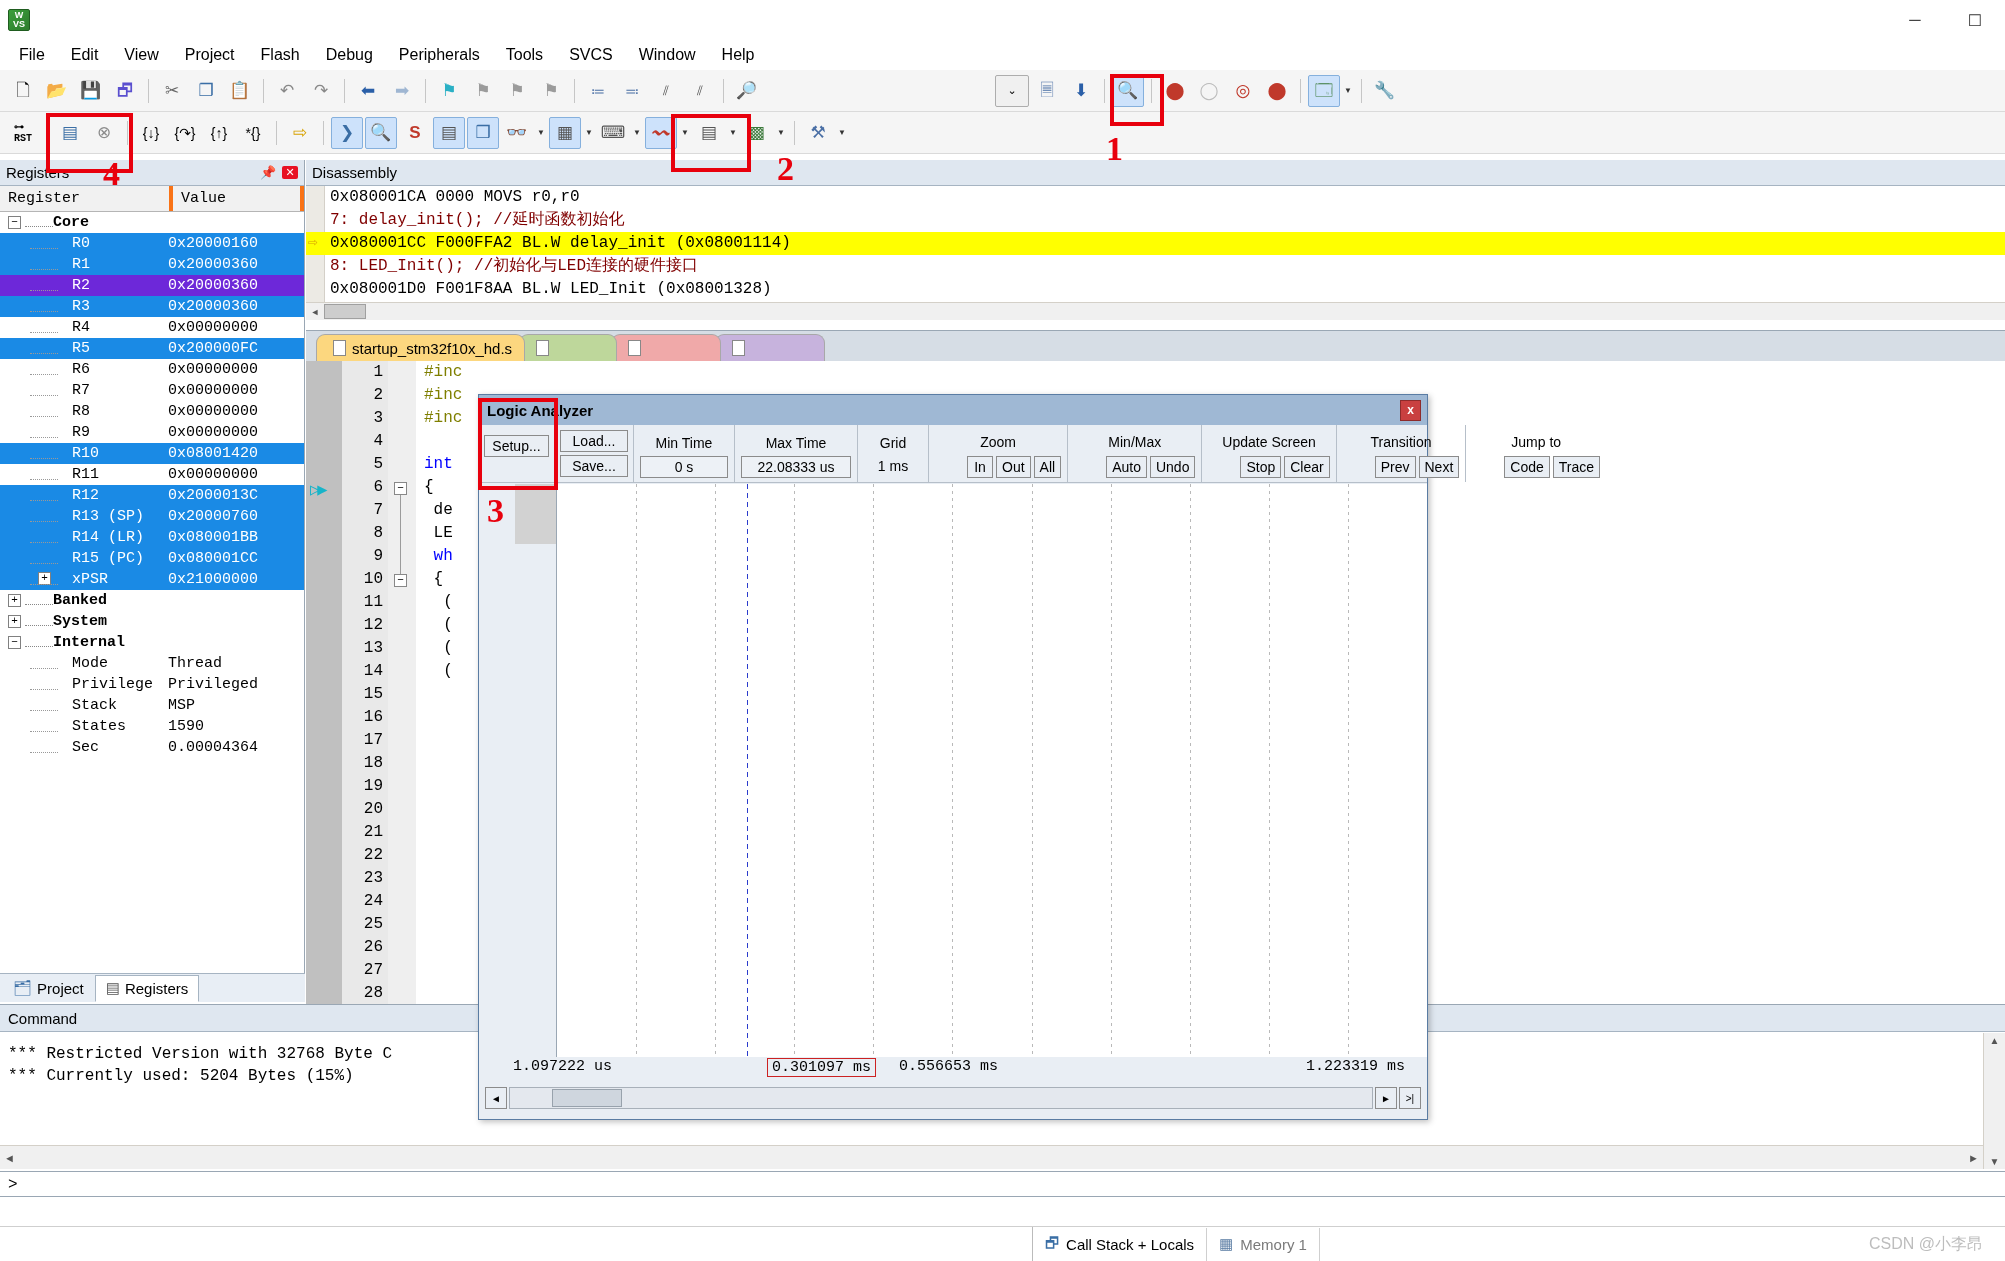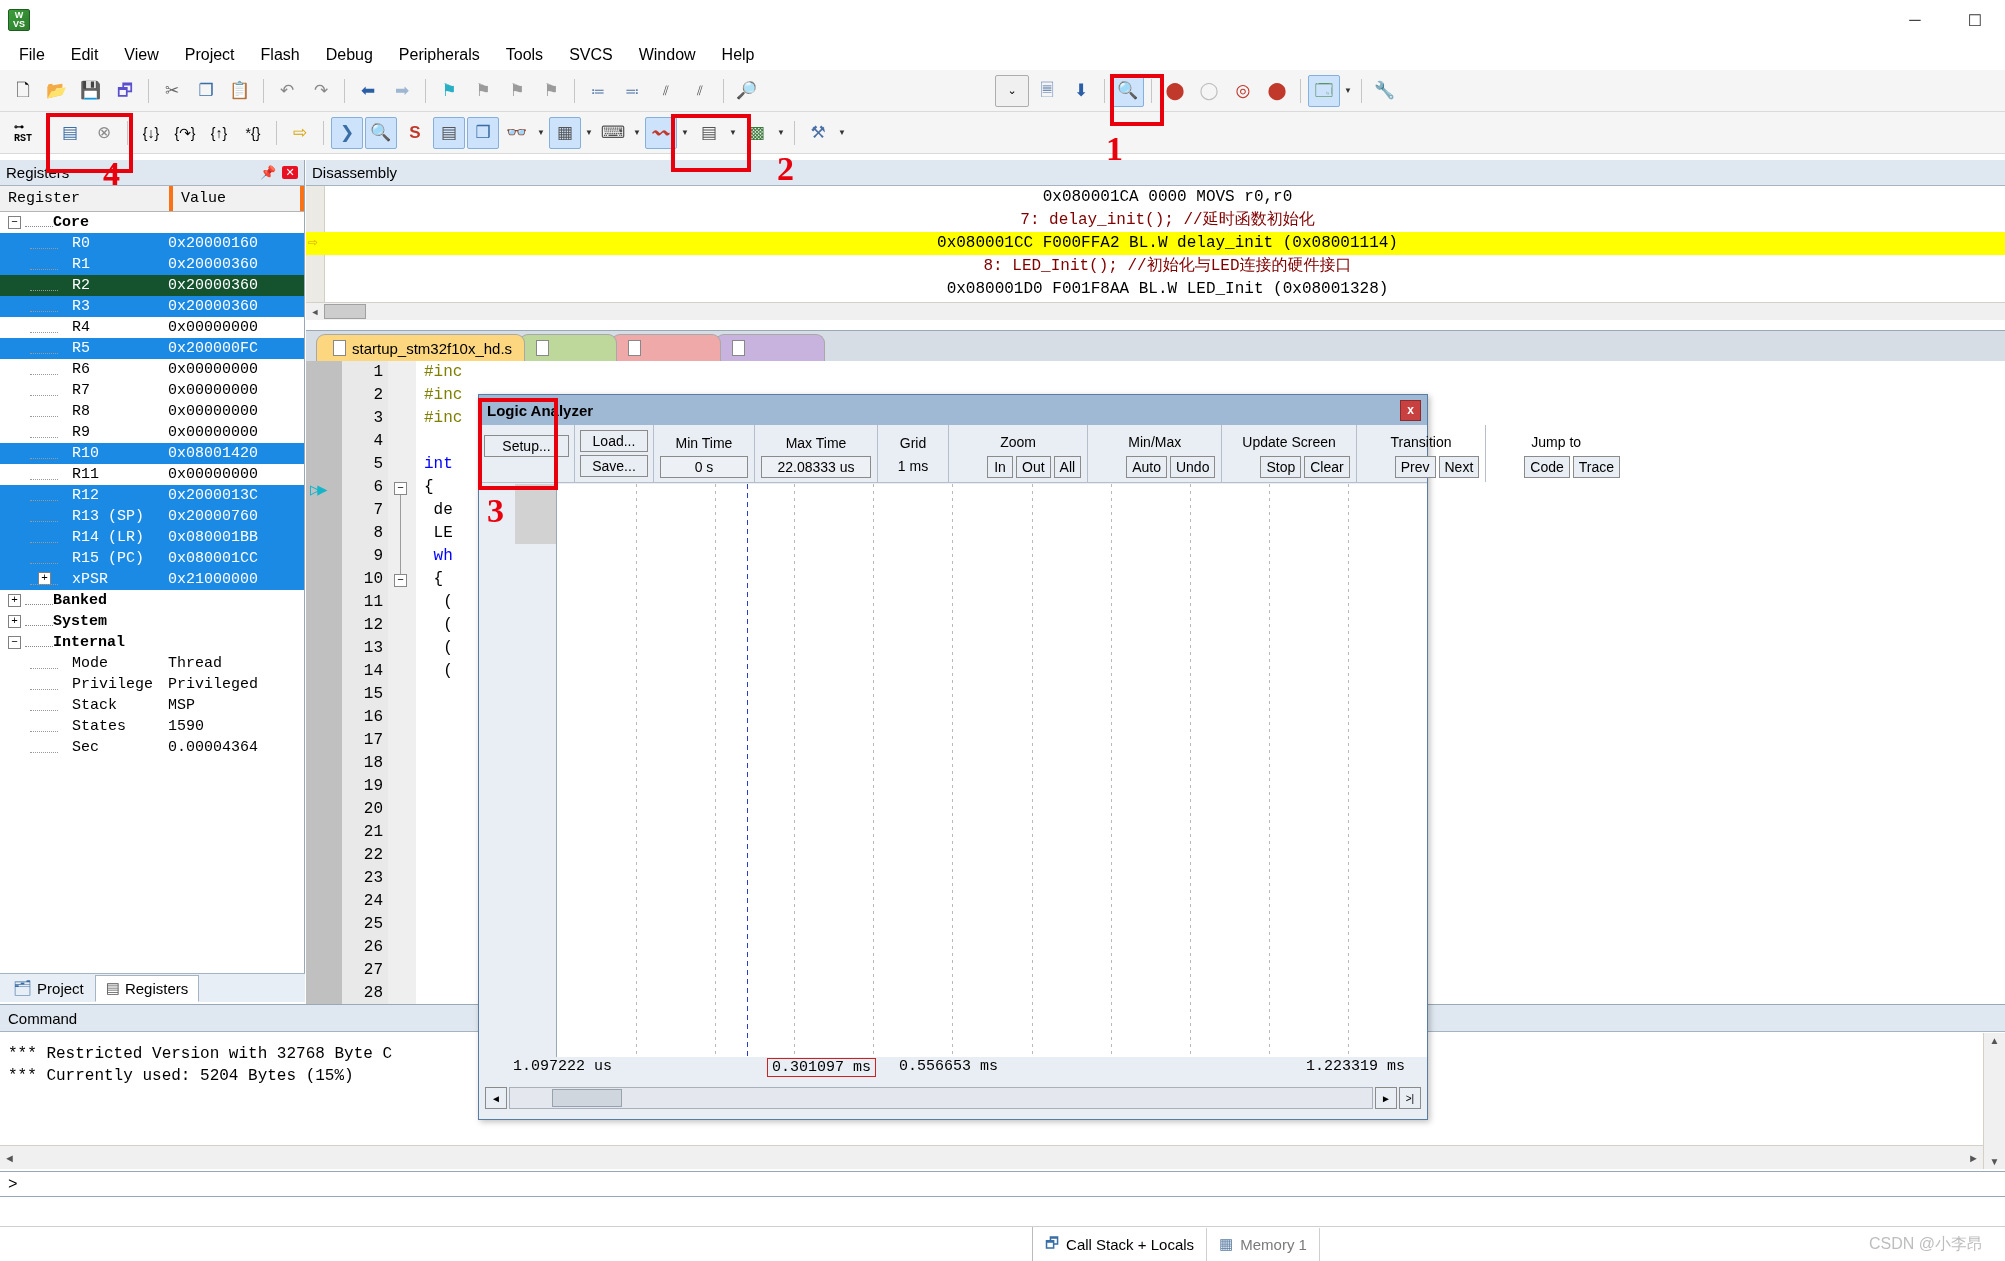--- a/index.html
+++ b/index.html
@@ -77,21 +77,21 @@
   .reg-row { height:21px; display:flex; align-items:center; white-space:nowrap; }
   .reg-row.sel { background:#1a8ae5; color:#fff; }
   .tgl { display:inline-block; width:13px; height:13px; border:1px solid #808080;
          background:#fff; font-size:11px; line-height:11px; text-align:center;
          color:#000; margin-right:4px; vertical-align:middle; }
   .dots { display:inline-block; width:28px; border-bottom:1px dotted #888;
           vertical-align:middle; height:9px; }
 
   
   #dis-panel { position:absolute; left:306px; top:0; right:0; height:160px;
-               background:#fff;text-align:center; }
+               background:#fff; }
   #dis-body { position:absolute; top:26px; left:0; right:0; bottom:18px;
               background:#fff; font-family:"Liberation Mono", monospace;
               font-size:16px; overflow:hidden; }
   .dis-gutter { position:absolute; left:0; top:0; width:19px; bottom:0;
                 background:#eceae4; border-right:1px solid #d4d0c8; }
   .dis-line { height:23px; line-height:23px; padding-left:24px; white-space:nowrap; }
   .dis-line.hl { background:#ffff00; }
   .dis-src { color:#800000; }
   .arrow-pc { position:absolute; left:2px; color:#d8a200; font-size:16px; }
 
@@ -466,21 +466,21 @@
         <div class="reg-row sel" style="position: relative; background: rgb(26, 138, 229); color: rgb(255, 255, 255);">
           <span style="position:absolute;left:30px;width:28px;border-bottom:1px dotted #999;height:11px"></span>
           <span style="position:absolute;left:72px">R0</span>
           <span style="position:absolute;left:168px">0x20000160</span>
         </div>
         <div class="reg-row sel" style="position: relative; background: rgb(26, 138, 229); color: rgb(255, 255, 255);">
           <span style="position:absolute;left:30px;width:28px;border-bottom:1px dotted #999;height:11px"></span>
           <span style="position:absolute;left:72px">R1</span>
           <span style="position:absolute;left:168px">0x20000360</span>
         </div>
-        <div class="reg-row sel" style="position: relative; background: #14532d; color: rgb(255, 255, 255);">
+        <div class="reg-row sel" style="position: relative; background: #6d28d9; color: rgb(255, 255, 255);">
           <span style="position:absolute;left:30px;width:28px;border-bottom:1px dotted #999;height:11px"></span>
           <span style="position:absolute;left:72px">R2</span>
           <span style="position:absolute;left:168px">0x20000360</span>
         </div>
         <div class="reg-row sel" style="position: relative; background: rgb(26, 138, 229); color: rgb(255, 255, 255);">
           <span style="position:absolute;left:30px;width:28px;border-bottom:1px dotted #999;height:11px"></span>
           <span style="position:absolute;left:72px">R3</span>
           <span style="position:absolute;left:168px">0x20000360</span>
         </div>
         <div class="reg-row" style="position: relative;">
@@ -729,21 +729,21 @@
 </div>
 
 <div id="la-dialog">
   <div id="la-title">
     <span>Logic Analyzer</span>
     <div id="la-close">x</div>
   </div>
 
   <div id="la-toolbar">
     <div class="la-grp" style="justify-content:space-around;padding:3px 5px">
-      <div class="la-btn" style="width:85px">Setup...</div>
+      <div class="la-btn" style="width:65px">Setup...</div>
       <div style="height:3px"></div>
     </div>
     <div class="la-grp" style="justify-content:space-around;padding:3px 5px">
       <div class="la-btn" style="width:68px">Load...</div>
       <div class="la-btn" style="width:68px">Save...</div>
     </div>
     <div class="la-grp">
       <div class="lbl">Min Time</div>
       <div class="la-field" style="width:88px">0 s</div>
     </div>

